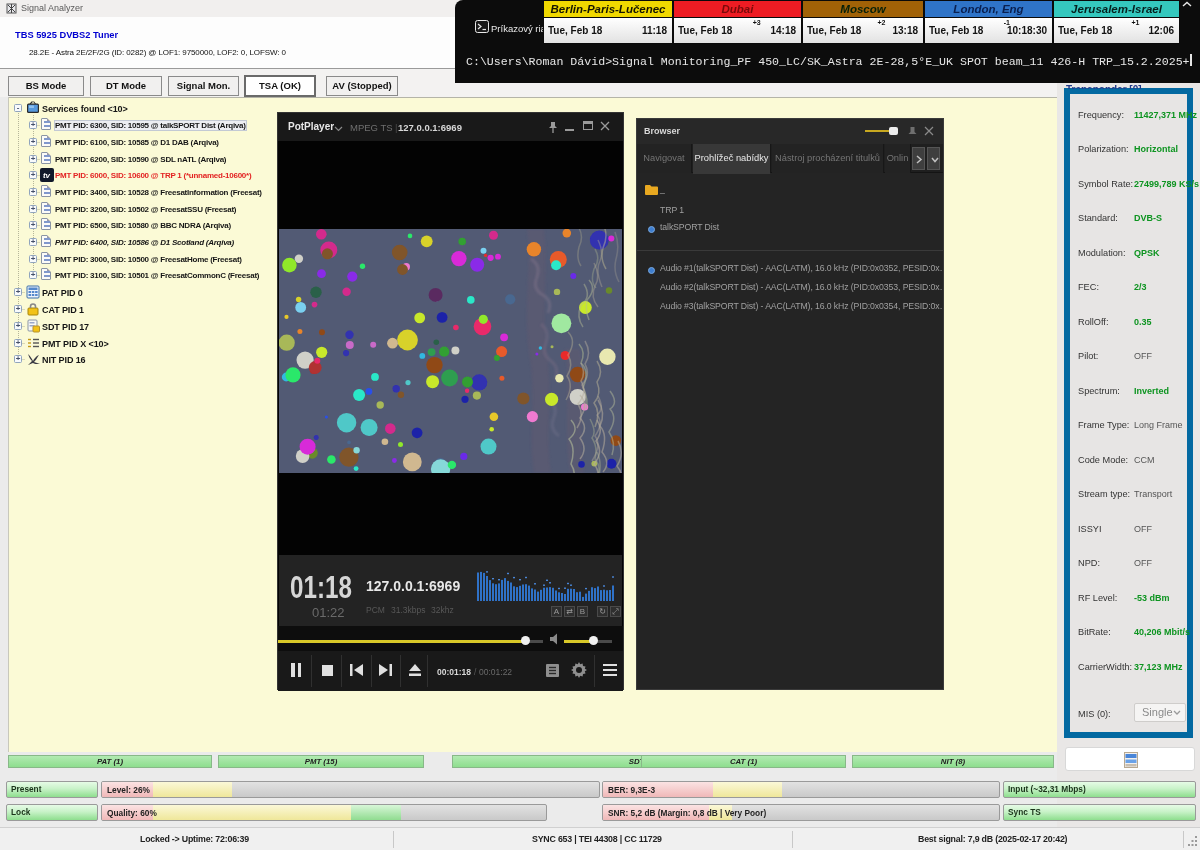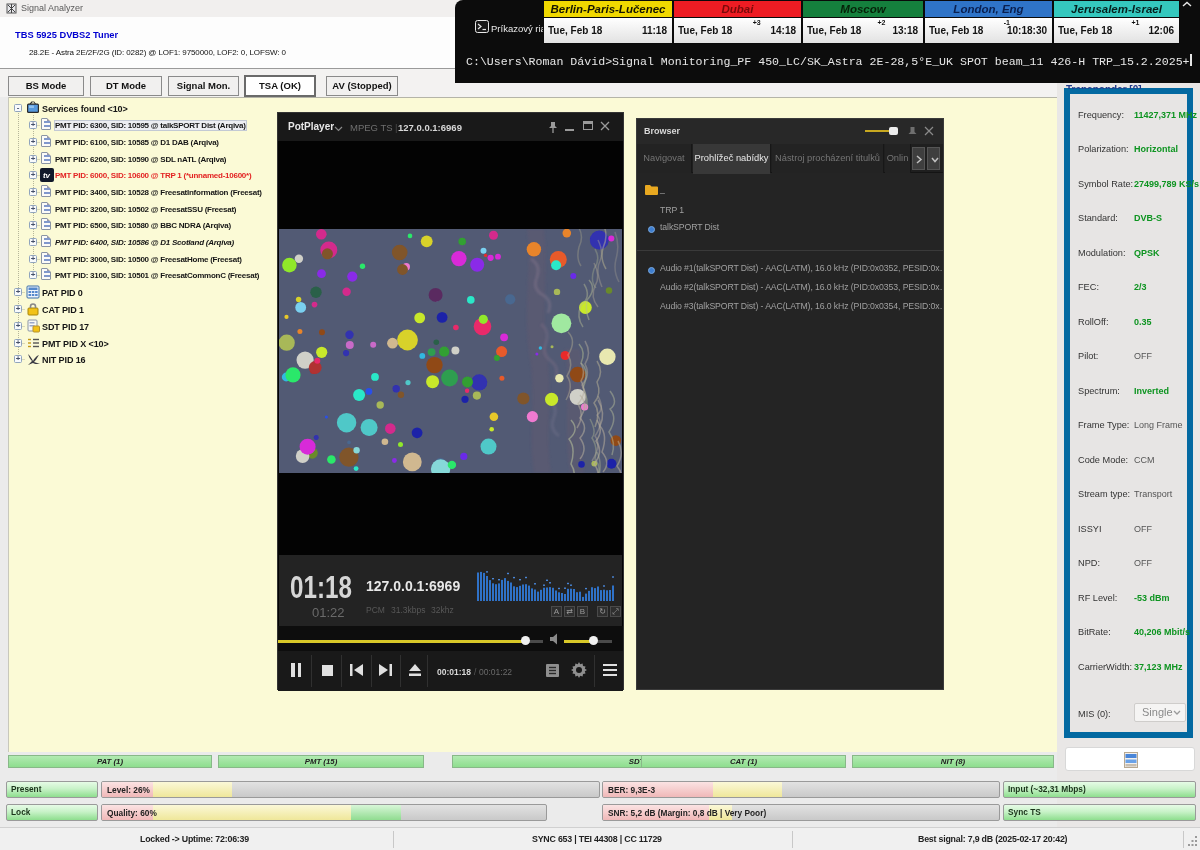--- a/index.html
+++ b/index.html
@@ -763,21 +763,21 @@
     </div>
   <div class="abs ck" style="left:130px;width:129px;">
       <div class="ch" style="background:#ee1c23;color:#7a0a0a;">Dubai</div>
       <div class="cb">
         <span class="cd">Tue, Feb 18</span>
         <span class="co">+3</span>
         <span class="ct">14:18</span>
       </div>
     </div>
   <div class="abs ck" style="left:259px;width:122px;">
-      <div class="ch" style="background:#15803d;color:#062008;">Moscow</div>
+      <div class="ch" style="background:#a16207;color:#062008;">Moscow</div>
       <div class="cb">
         <span class="cd">Tue, Feb 18</span>
         <span class="co">+2</span>
         <span class="ct">13:18</span>
       </div>
     </div>
   <div class="abs ck" style="left:381px;width:129px;">
       <div class="ch" style="background:#2f74c8;color:#0a2050;">London, Eng</div>
       <div class="cb">
         <span class="cd">Tue, Feb 18</span>

